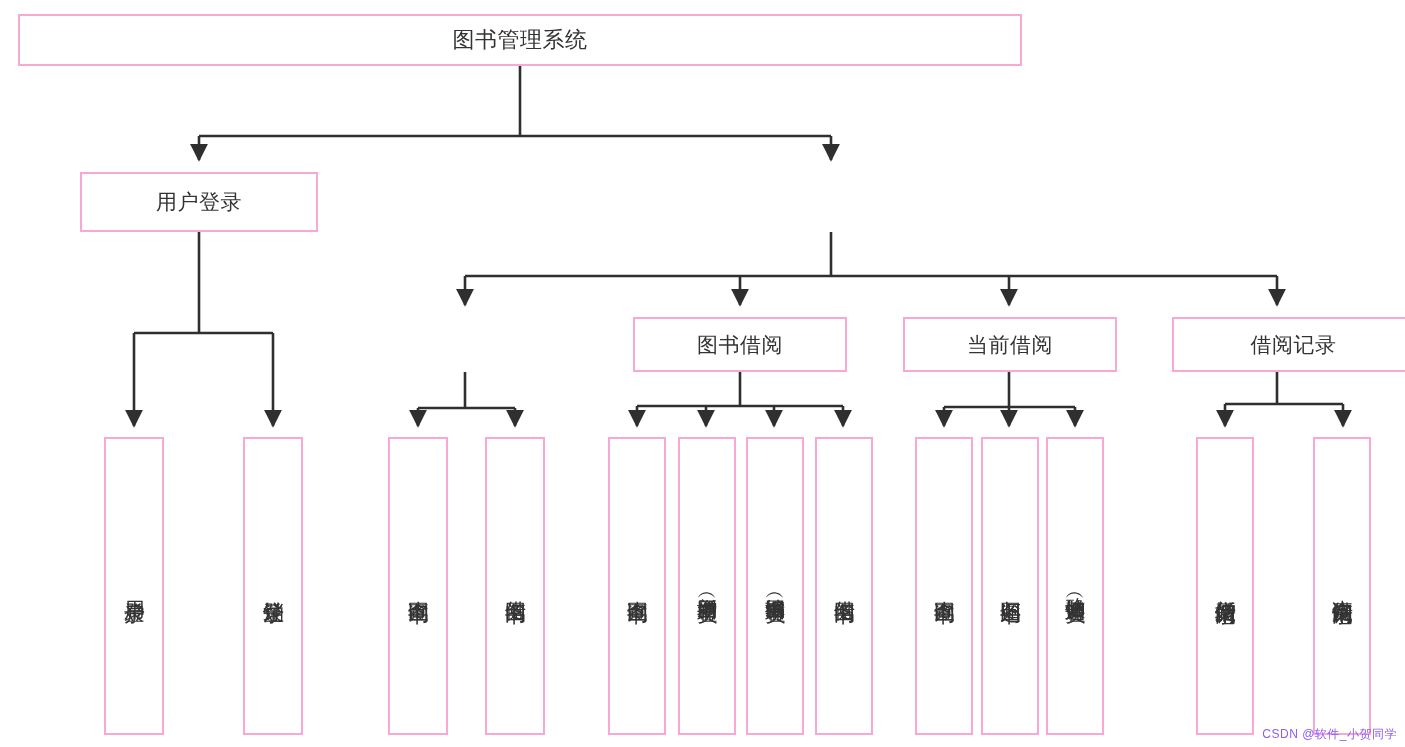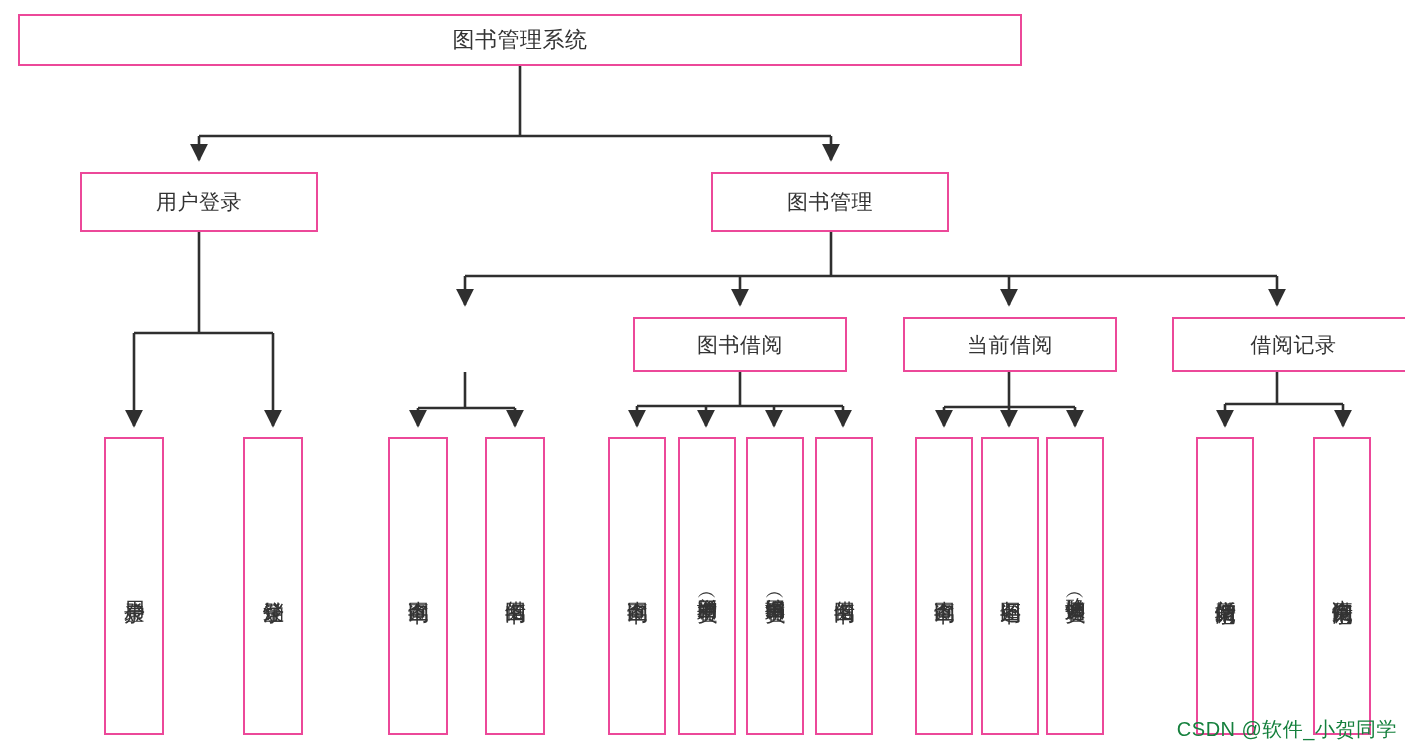--- a/index.html
+++ b/index.html
@@ -25,21 +25,21 @@
     top: 0;
     width: 1405px;
     height: 747px;
     pointer-events: none;
   }
   
   .node {
     position: absolute;
     box-sizing: border-box;
     background: #ffffff;
-    border: 2px solid #ec4899;
+    border: 2px solid #f9a8d4;
     display: flex;
     align-items: center;
     justify-content: center;
     color: #333333;
   }
   .node .label {
     display: block;
     text-align: center;
     line-height: 1.12;
     white-space: pre;
@@ -68,22 +68,22 @@
     white-space: normal;
   }
   .node.v.narrow .label {
     font-size: 20px;
   }
   
   #watermark {
     position: absolute;
     right: 8px;
     bottom: 4px;
-    font-size: 20px;
-    color: #15803d;
+    font-size: 12px;
+    color: #8b5cf6;
     letter-spacing: 0.5px;
     user-select: none;
     white-space: nowrap;
   }
 </style>
 </head>
 <body>
 
 <div id="canvas">
 
@@ -137,23 +137,20 @@
     </g>
   </svg>
 
   <div class="node h root" style="left:18px; top:14px; width:1004px; height:52px;">
     <span class="label">图书管理系统</span>
   </div>
 
   <div class="node h" style="left:80px; top:172px; width:238px; height:60px;">
     <span class="label">用户登录</span>
   </div>
-  <div class="node h" style="left:711px; top:172px; width:238px; height:60px;">
-    <span class="label">图书管理</span>
-  </div>
 
   <div class="node h" style="left:633px; top:317px; width:214px; height:55px;">
     <span class="label">图书借阅</span>
   </div>
   <div class="node h" style="left:903px; top:317px; width:214px; height:55px;">
     <span class="label">当前借阅</span>
   </div>
   <div class="node h" style="left:1172px; top:317px; width:243px; height:55px;">
     <span class="label">借阅记录</span>
   </div>

